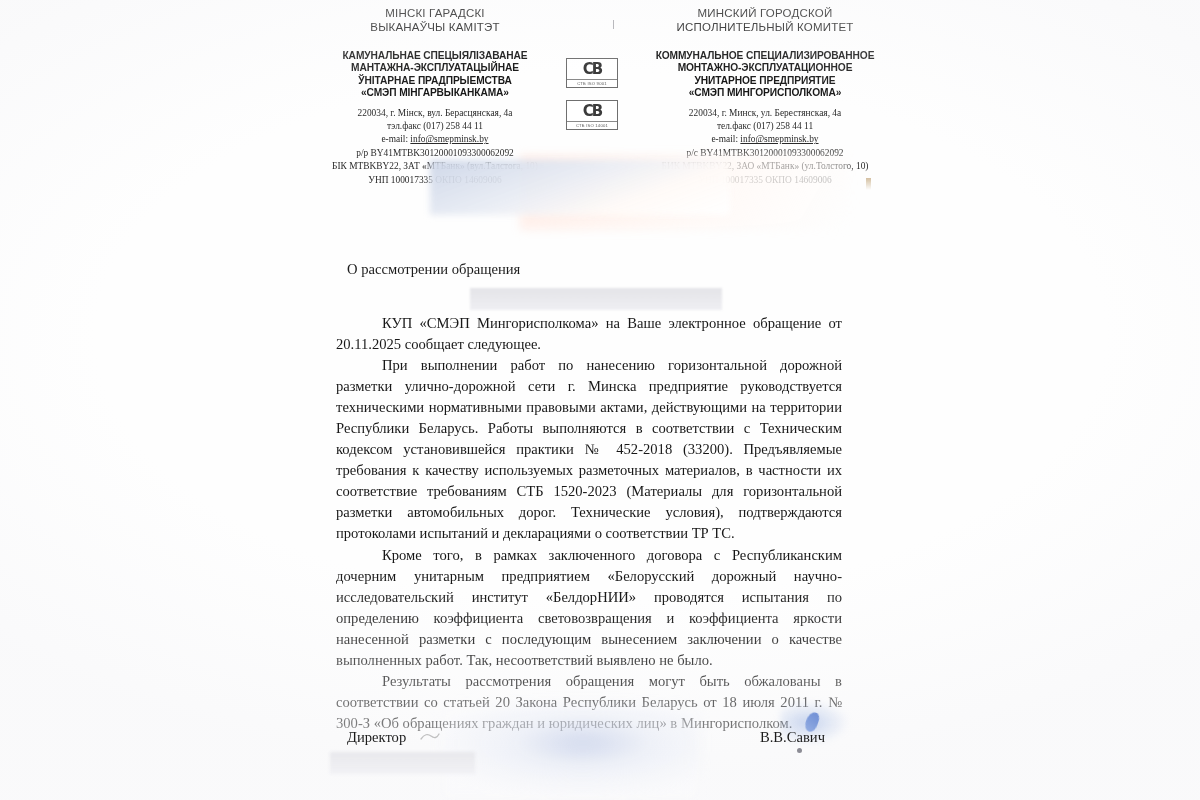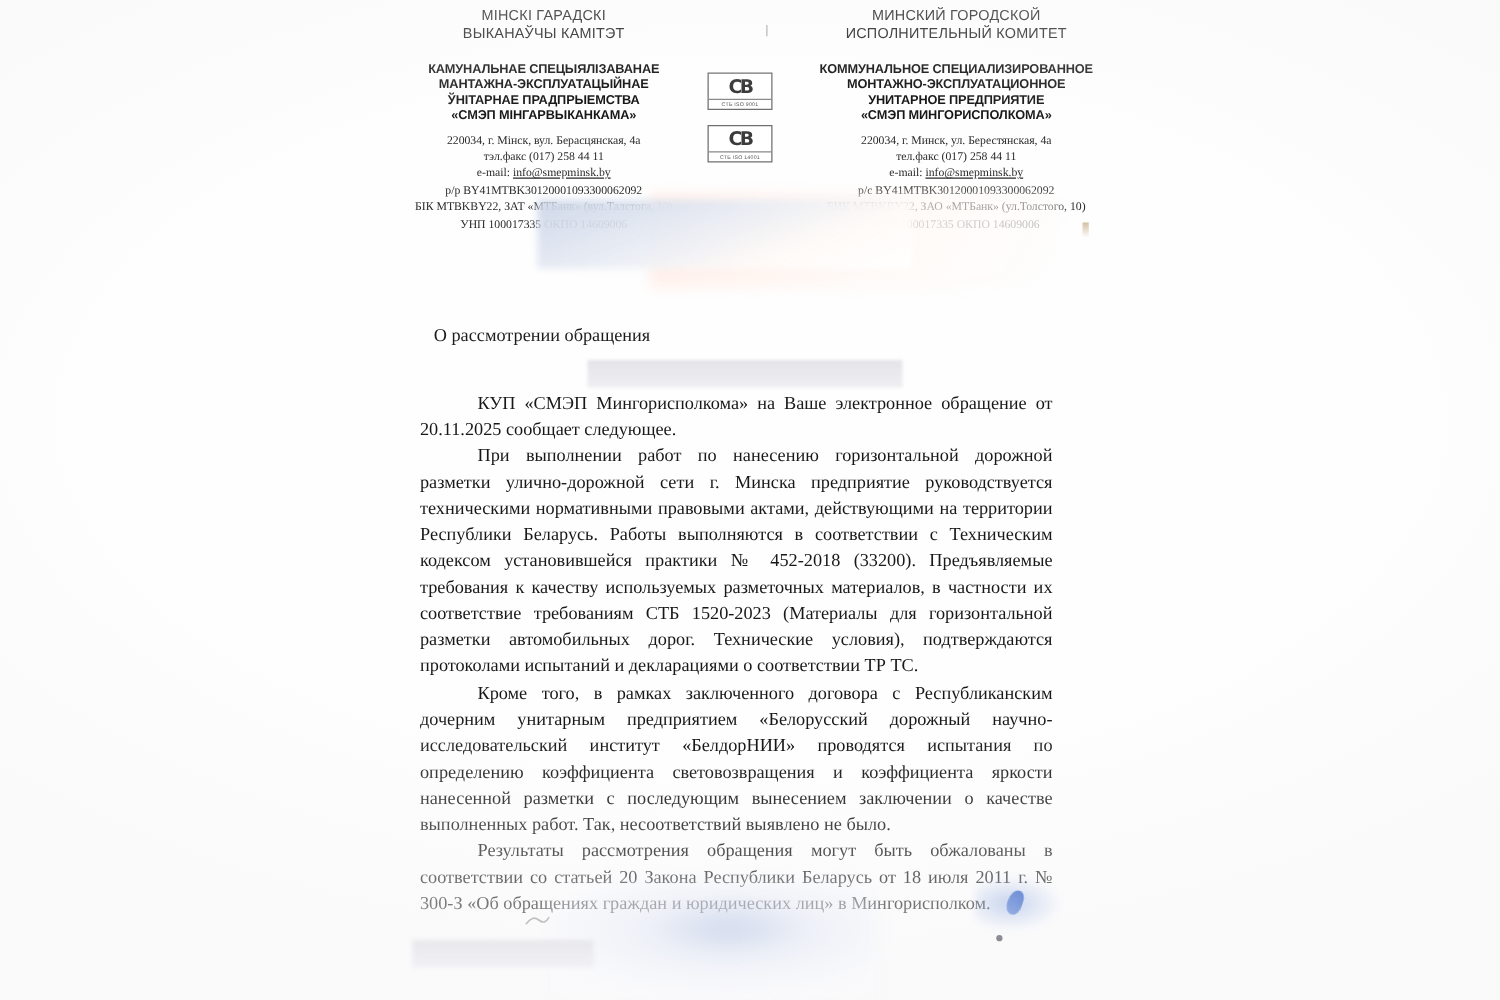--- a/index.html
+++ b/index.html
@@ -323,20 +323,24 @@
     <p>При выполнении работ по нанесению горизонтальной дорожной разметки улично-дорожной сети г. Минска предприятие руководствуется техническими нормативными правовыми актами, действующими на территории Республики Беларусь. Работы выполняются в соответствии с Техническим кодексом установившейся практики № 452-2018 (33200). Предъявляемые требования к качеству используемых разметочных материалов, в частности их соответствие требованиям СТБ 1520-2023 (Материалы для горизонтальной разметки автомобильных дорог. Технические условия), подтверждаются протоколами испытаний и декларациями о соответствии ТР ТС.</p>
     <p>Кроме того, в рамках заключенного договора с Республиканским дочерним унитарным предприятием «Белорусский дорожный научно-исследовательский институт «БелдорНИИ» проводятся испытания по определению коэффициента световозвращения и коэффициента яркости нанесенной разметки с последующим вынесением заключении о качестве выполненных работ. Так, несоответствий выявлено не было.</p>
     <p>Результаты рассмотрения обращения могут быть обжалованы в соответствии со статьей 20 Закона Республики Беларусь от 18 июля 2011 г. № 300-З «Об обращениях граждан и юридических лиц» в Мингорисполком.</p>
   </div>
 
   <div class="redaction" id="redact-sign"></div>
   <div class="redaction" id="smudge-stamp"></div>
   <div class="redaction" id="ink-mark"></div>
   <div class="redaction" id="dot-mark"></div>
 
+  <div class="sig-row">
+    <span class="sig-title">Директор</span>
+    <span class="sig-name">В.В.Савич</span>
+  </div>
 
   <svg class="pen-stroke" viewBox="0 0 20 12">
     <path d="M1 9 Q6 2 11 6 T19 4" stroke="#7a7a7a" stroke-width="1.3" fill="none" stroke-linecap="round"></path>
   </svg>
 
   <div class="redaction" id="redact-director"></div>
 
   <div class="scan-tint"></div>
 </div>
 

